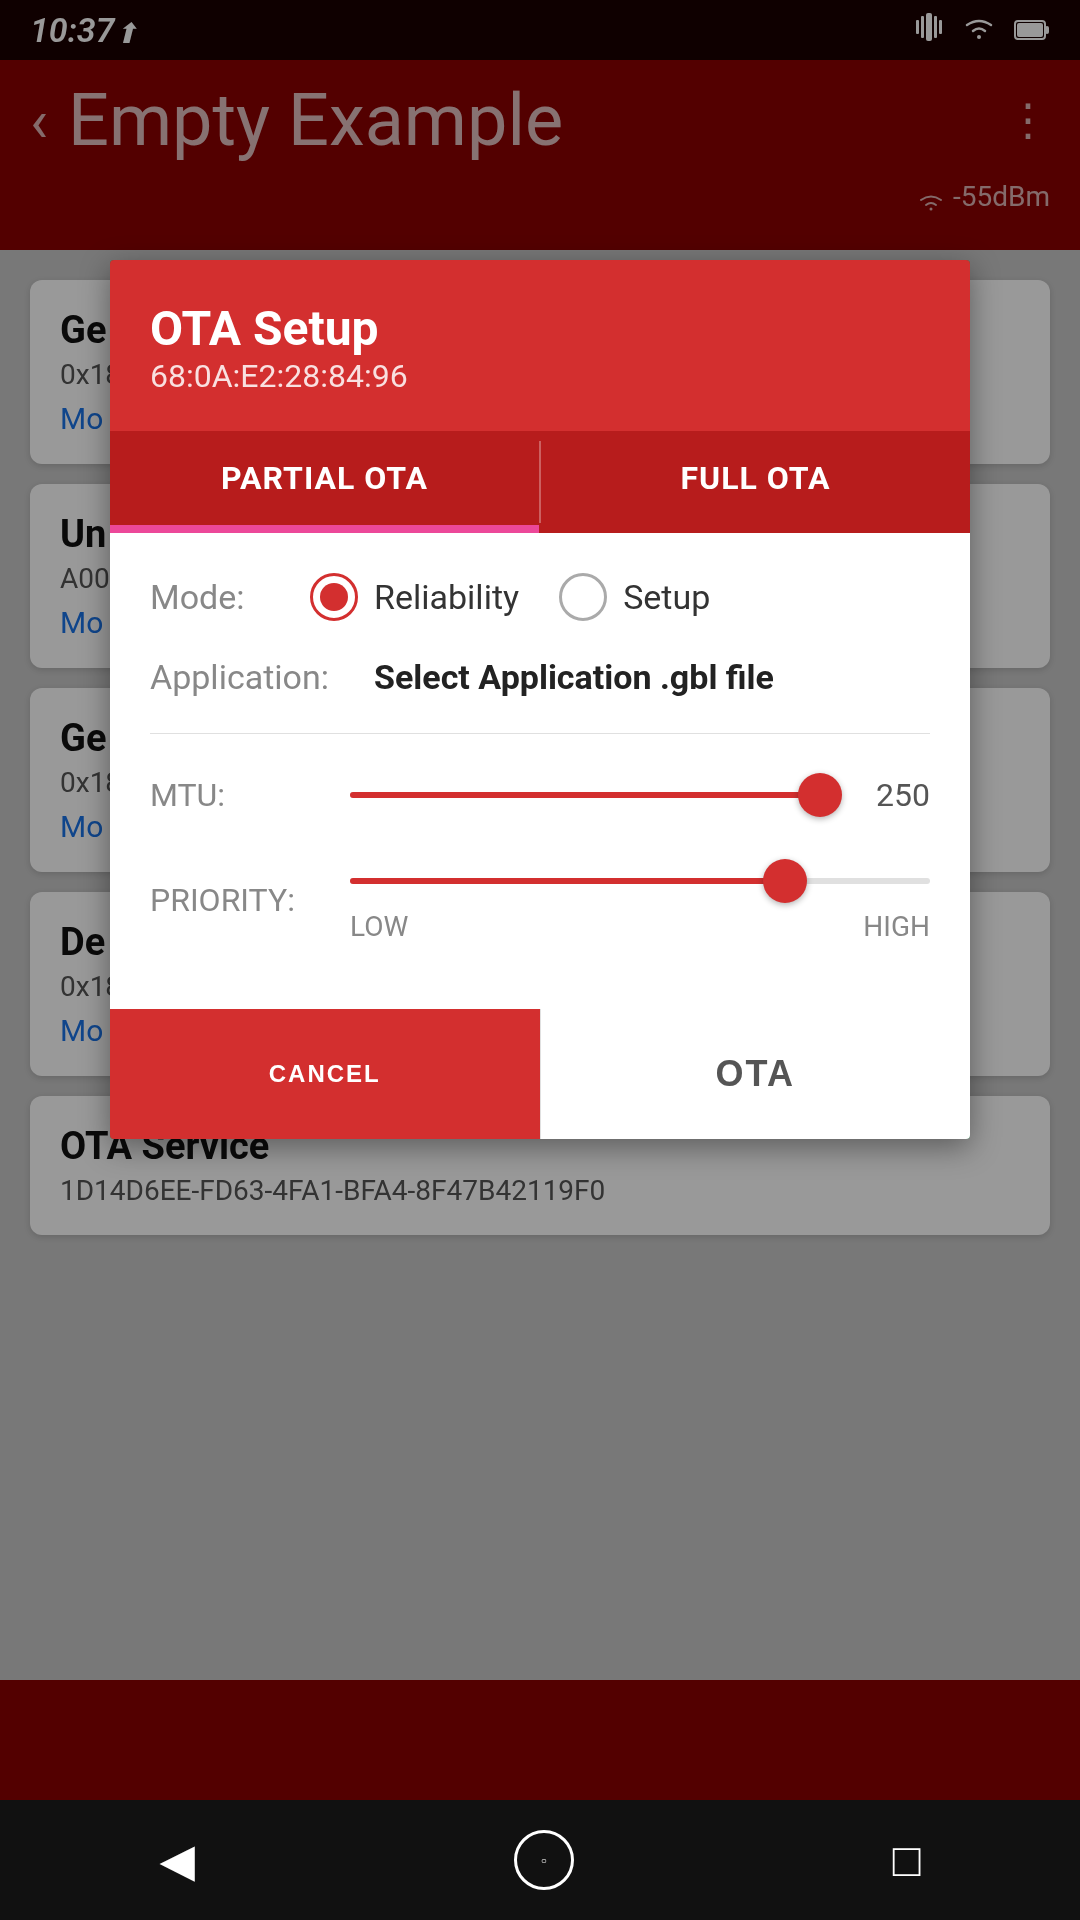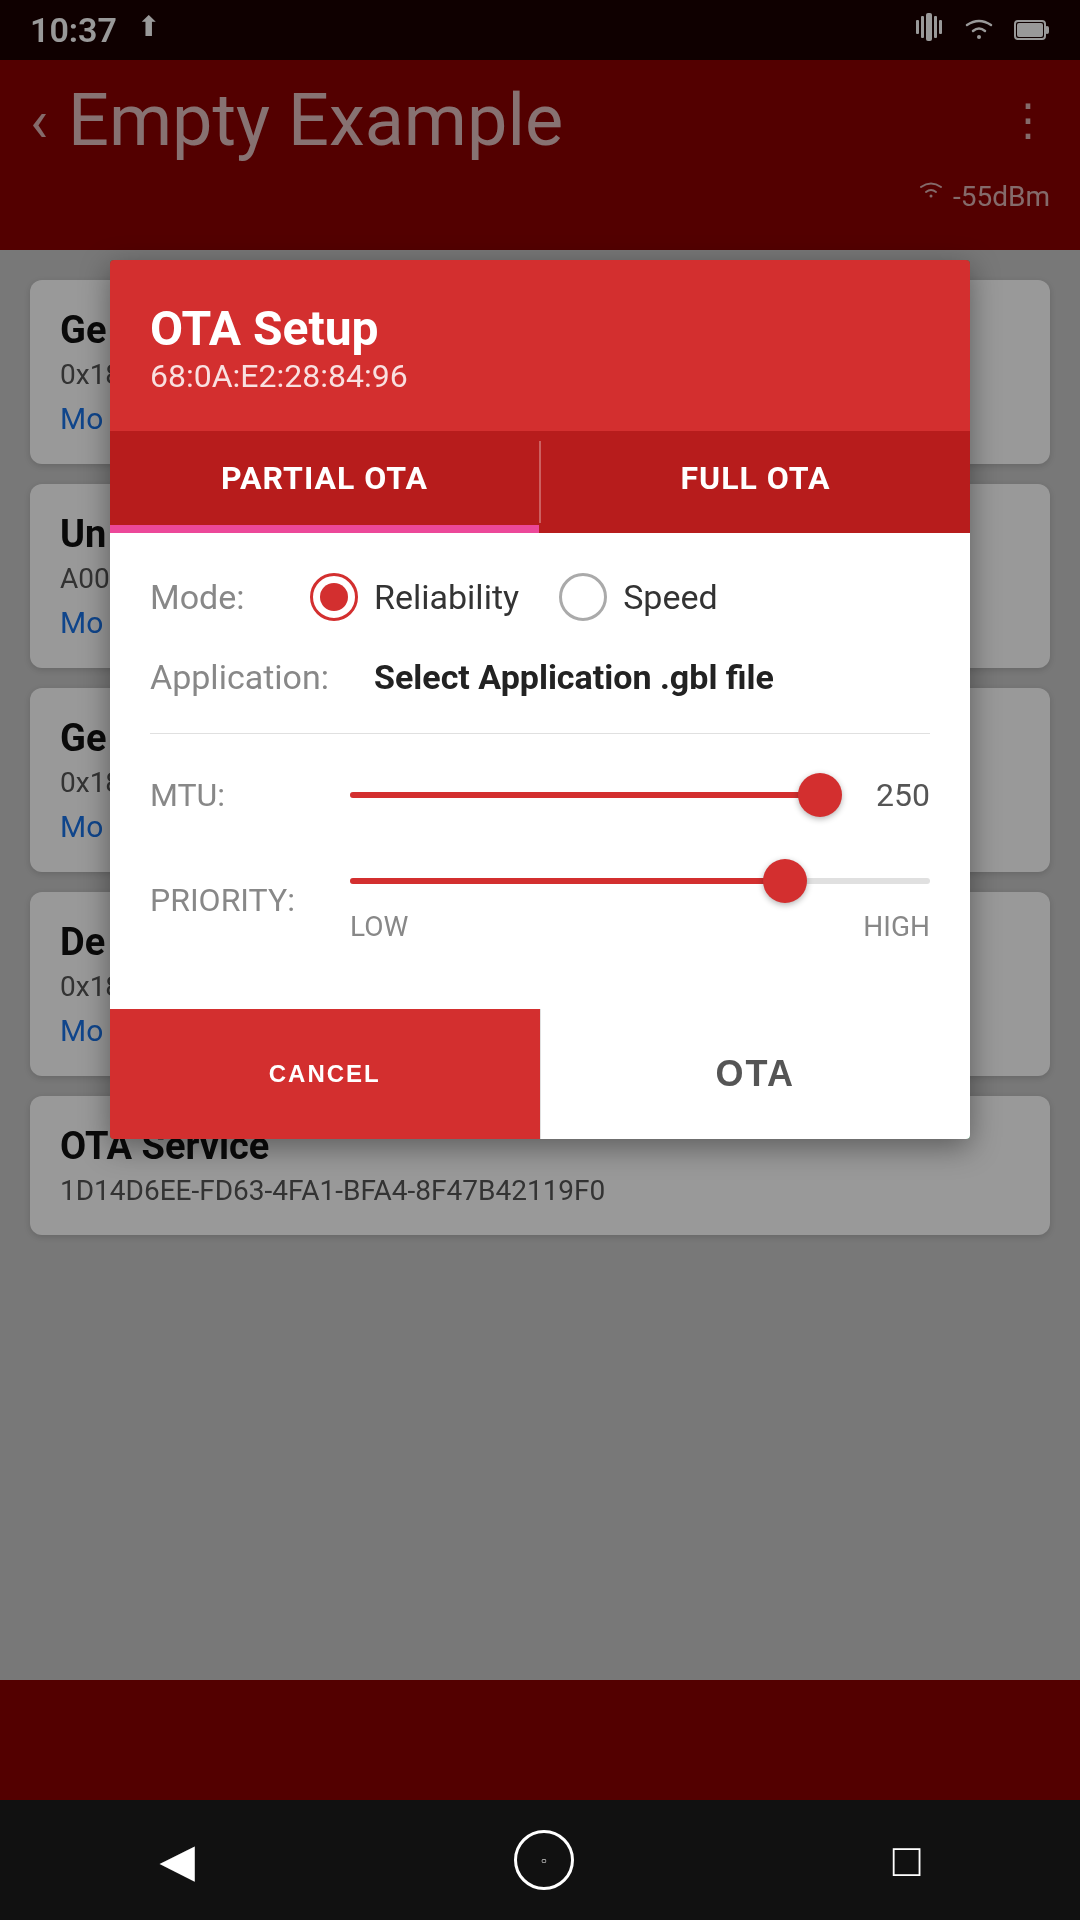--- a/index.html
+++ b/index.html
@@ -24,22 +24,22 @@
       justify-content: space-between;
       padding: 0 30px;
       color: white;
       font-size: 32px;
       font-weight: 500;
       position: relative;
       z-index: 1;
     }
     .status-left {
       display: flex;
-      align-items: flex-start;
-      gap: 20px;
+      align-items: flex-end;
+      font-style: italic;
     }
     .status-right {
       display: flex;
       align-items: center;
       gap: 18px;
     }
 
     
     .app-bar {
       width: 100%;
@@ -76,21 +76,21 @@
       justify-content: flex-end;
       padding: 0 30px 20px 30px;
       background: #8b0000;
       position: relative;
       z-index: 1;
     }
     .signal-text {
       color: rgba(255,255,255,0.7);
       font-size: 28px;
       display: flex;
-      align-items: flex-start;
+      align-items: flex-end;
       gap: 8px;
     }
 
     
     .bg-content {
       width: 100%;
       height: 1430px;
       background: #c8c8c8;
       position: absolute;
       top: 250px;
@@ -510,21 +510,21 @@
     <div class="mode-row">
       <span class="mode-label">Mode:</span>
       <div class="radio-option">
         <div class="radio-outer selected">
           <div class="radio-inner"></div>
         </div>
         <span class="radio-text">Reliability</span>
       </div>
       <div class="radio-option">
         <div class="radio-outer unselected"></div>
-        <span class="radio-text">Speed</span>
+        <span class="radio-text">Setup</span>
       </div>
     </div>
 
     <div class="app-row">
       <span class="app-row-label">Application:</span>
       <span class="app-row-value">Select Application .gbl file</span>
     </div>
 
     <div class="slider-section">
 

